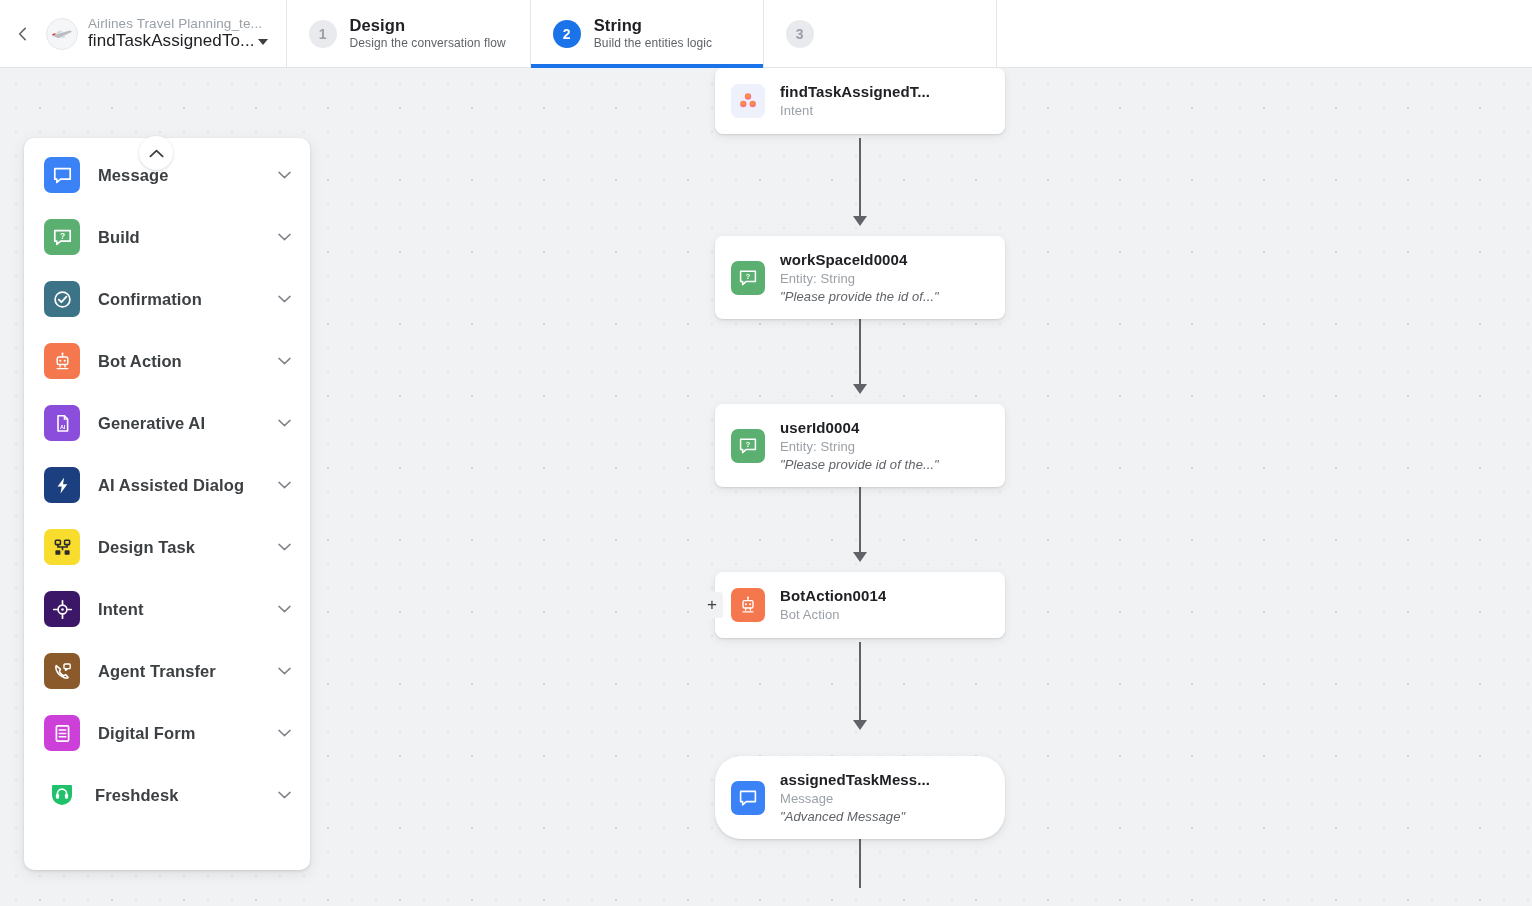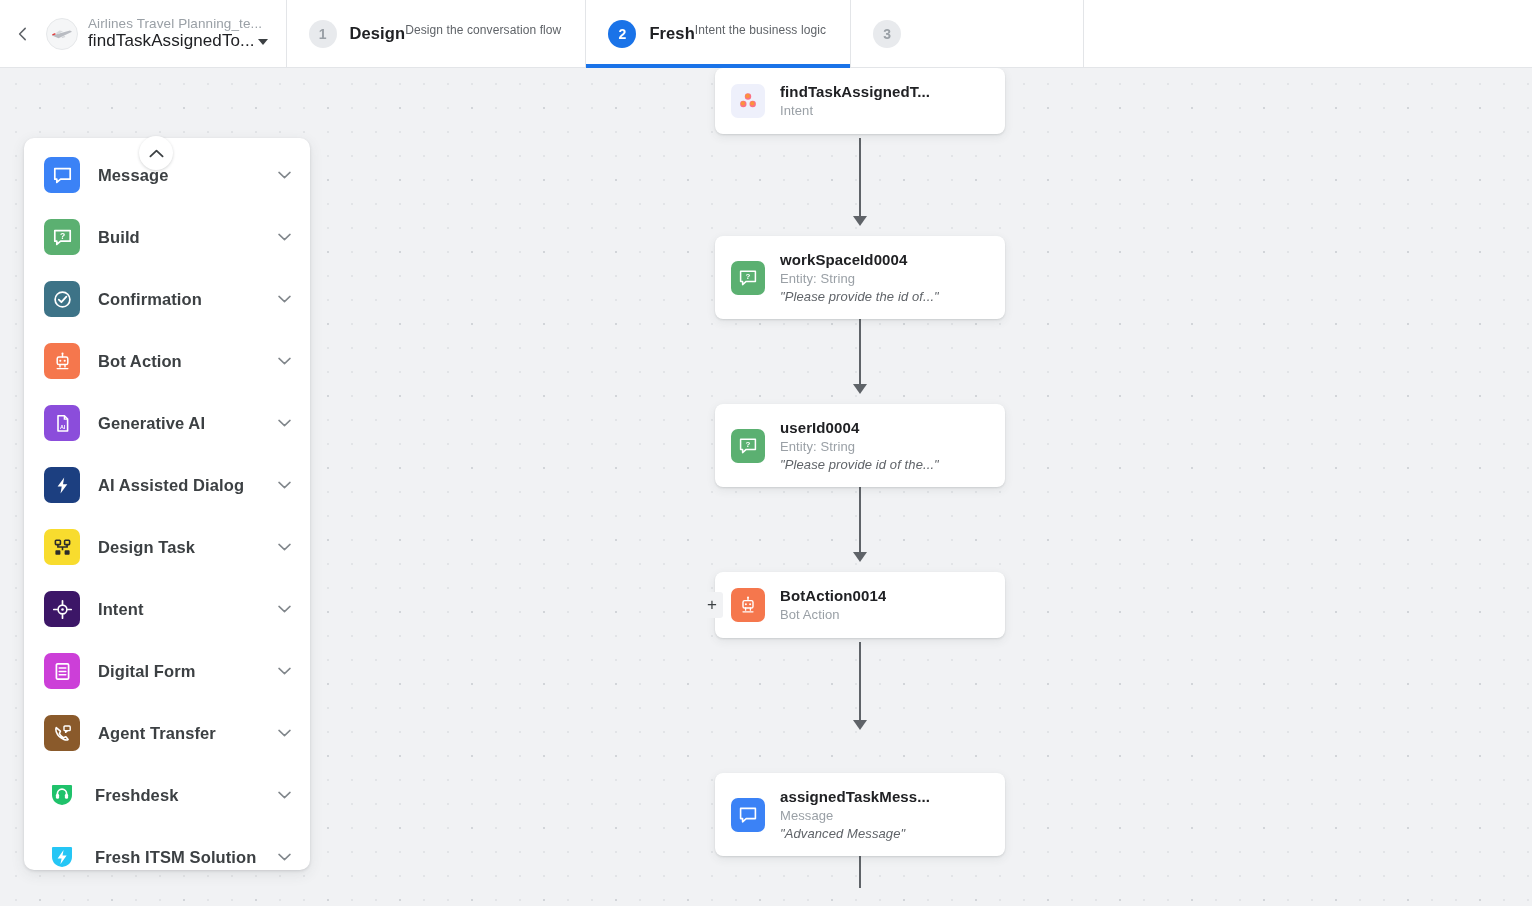--- a/index.html
+++ b/index.html
@@ -44,21 +44,21 @@
     padding: 0 24px 0 22px; height: 100%; cursor: pointer;
     position: relative; min-width: 232px;
   }
   .step-num {
     width: 28px; height: 28px; border-radius: 50%;
     background: #e8eaed; color: #9aa0a6;
     font-size: 14px; font-weight: 700;
     display: flex; align-items: center; justify-content: center; flex: 0 0 28px;
   }
   .step.active .step-num { background: #1a73e8; color: #ffffff; }
-  .step-texts { display: flex; line-height: 1.3; }
+  .step-texts { display: flex; flex-direction: column; line-height: 1.3; }
   .step-name { font-size: 16.5px; font-weight: 700; color: #202124; letter-spacing: .1px; }
   .step-desc { font-size: 12px; color: #5f6368; letter-spacing: .1px; }
   .step.active::after {
     content: ""; position: absolute; left: 0; right: 0; bottom: -1px; height: 4px; background: #1a73e8;
   }
 
   
   #canvas {
     position: absolute; left: 0; top: 68px; width: 1532px; height: 838px;
     background-color: #f1f2f4;
@@ -167,22 +167,22 @@
         <div class="step-name">Design</div>
         <div class="step-desc">Design the conversation flow</div>
       </div>
     </div>
 
     <div class="step-sep"></div>
 
     <div class="step active">
       <div class="step-num">2</div>
       <div class="step-texts">
-        <div class="step-name">Fresh</div>
-        <div class="step-desc">Intent the business logic</div>
+        <div class="step-name">String</div>
+        <div class="step-desc">Build the entities logic</div>
       </div>
     </div>
 
     <div class="step-sep"></div>
 
     <div class="step">
       <div class="step-num">3</div>
     </div>
 
     <div class="step-sep"></div>
@@ -261,21 +261,21 @@
           <circle cx="10" cy="2.4" r="1" fill="#fff"></circle>
           <path d="M7.6 13v2.2M12.4 13v2.2M5 16.8h10" stroke="#fff" stroke-width="1.3" stroke-linecap="round"></path>
         </svg>
       </div>
       <div class="node-texts">
         <div class="node-title">BotAction0014</div>
         <div class="node-sub">Bot Action</div>
       </div>
     </div>
 
-    <div class="flow-node" style="left:715px; top:705px;">
+    <div class="flow-node" style="left:715px; top:688px;border-radius:26px;">
       <div class="node-ico" style="background:#3b82f6;">
         <svg width="20" height="20" viewBox="0 0 20 20">
           <path d="M2.6 3.4h14.8v10.2H8.2L4.6 16.8v-3.2H2.6z" fill="none" stroke="#fff" stroke-width="1.6" stroke-linejoin="round"></path>
         </svg>
       </div>
       <div class="node-texts">
         <div class="node-title">assignedTaskMess...</div>
         <div class="node-sub">Message</div>
         <div class="node-quote">"Advanced Message"</div>
       </div>
@@ -405,43 +405,43 @@
           </div>
           <div class="pal-label">Intent</div>
           <div class="pal-chev">
             <svg width="13" height="8" viewBox="0 0 13 8">
                 <path d="M1 1.4 6.5 6.6 12 1.4" fill="none" stroke="#80868b" stroke-width="1.5" stroke-linecap="round" stroke-linejoin="round"></path>
               </svg>
           </div>
         </div>
 
         <div class="pal-item">
-          <div class="pal-ico" style="background:#cc3fd8;">
-            <svg width="21" height="21" viewBox="0 0 21 21">
-              <rect x="4.4" y="2.8" width="12.2" height="15.4" rx="1.3" fill="none" stroke="#fff" stroke-width="1.7"></rect>
-              <path d="M7.2 7h6.6M7.2 10.4h6.6M7.2 13.8h6.6" stroke="#fff" stroke-width="1.5" stroke-linecap="round"></path>
-            </svg>
-          </div>
-          <div class="pal-label">Digital Form</div>
-          <div class="pal-chev">
-            <svg width="13" height="8" viewBox="0 0 13 8">
-                <path d="M1 1.4 6.5 6.6 12 1.4" fill="none" stroke="#80868b" stroke-width="1.5" stroke-linecap="round" stroke-linejoin="round"></path>
-              </svg>
-          </div>
-        </div>
-
-        <div class="pal-item">
           <div class="pal-ico" style="background:#8a5a2b;">
             <svg width="21" height="21" viewBox="0 0 21 21">
               <path d="M4.2 4.6c-1.3 2 .4 6.3 3 8.9s6.9 4.3 8.9 3l-2.2-2.8-2.5 1c-1.3-.6-3.4-2.7-4-4l1-2.5z" fill="none" stroke="#fff" stroke-width="1.6" stroke-linejoin="round"></path>
               <rect x="12" y="3" width="6.2" height="4.6" rx="0.9" fill="none" stroke="#fff" stroke-width="1.4"></rect>
               <path d="M13.6 7.6v1.8l2-1.8" fill="none" stroke="#fff" stroke-width="1.4" stroke-linejoin="round"></path>
             </svg>
           </div>
           <div class="pal-label">Agent Transfer</div>
+          <div class="pal-chev">
+            <svg width="13" height="8" viewBox="0 0 13 8">
+                <path d="M1 1.4 6.5 6.6 12 1.4" fill="none" stroke="#80868b" stroke-width="1.5" stroke-linecap="round" stroke-linejoin="round"></path>
+              </svg>
+          </div>
+        </div>
+
+        <div class="pal-item">
+          <div class="pal-ico" style="background:#cc3fd8;">
+            <svg width="21" height="21" viewBox="0 0 21 21">
+              <rect x="4.4" y="2.8" width="12.2" height="15.4" rx="1.3" fill="none" stroke="#fff" stroke-width="1.7"></rect>
+              <path d="M7.2 7h6.6M7.2 10.4h6.6M7.2 13.8h6.6" stroke="#fff" stroke-width="1.5" stroke-linecap="round"></path>
+            </svg>
+          </div>
+          <div class="pal-label">Digital Form</div>
           <div class="pal-chev">
             <svg width="13" height="8" viewBox="0 0 13 8">
                 <path d="M1 1.4 6.5 6.6 12 1.4" fill="none" stroke="#80868b" stroke-width="1.5" stroke-linecap="round" stroke-linejoin="round"></path>
               </svg>
           </div>
         </div>
 
         <div class="pal-item">
           <div class="pal-ico small">
             <svg width="28" height="28" viewBox="0 0 28 28">
@@ -452,34 +452,20 @@
             </svg>
           </div>
           <div class="pal-label">Freshdesk</div>
           <div class="pal-chev">
             <svg width="13" height="8" viewBox="0 0 13 8">
                 <path d="M1 1.4 6.5 6.6 12 1.4" fill="none" stroke="#80868b" stroke-width="1.5" stroke-linecap="round" stroke-linejoin="round"></path>
               </svg>
           </div>
         </div>
 
-        <div class="pal-item">
-          <div class="pal-ico small">
-            <svg width="28" height="28" viewBox="0 0 28 28">
-              <path d="M4 5.2c0-.7.5-1.2 1.2-1.2h17.6c.7 0 1.2.5 1.2 1.2v8.6c0 6-4.5 9.6-10 10.2-5.5-.6-10-4.2-10-10.2z" fill="#25c6f5"></path>
-              <path d="M15.6 7 9.6 15.4h4l-1.2 5.8 6.2-8.6h-4.1z" fill="#fff"></path>
-            </svg>
-          </div>
-          <div class="pal-label">Fresh ITSM Solution</div>
-          <div class="pal-chev">
-            <svg width="13" height="8" viewBox="0 0 13 8">
-                <path d="M1 1.4 6.5 6.6 12 1.4" fill="none" stroke="#80868b" stroke-width="1.5" stroke-linecap="round" stroke-linejoin="round"></path>
-              </svg>
-          </div>
-        </div>
 
       </div>
     </div>
 
     <div id="palette-collapse">
       <svg width="15" height="9" viewBox="0 0 15 9">
         <path d="M1.4 7.4 7.5 1.6 13.6 7.4" fill="none" stroke="#3c4043" stroke-width="1.8" stroke-linecap="round" stroke-linejoin="round"></path>
       </svg>
     </div>
 

